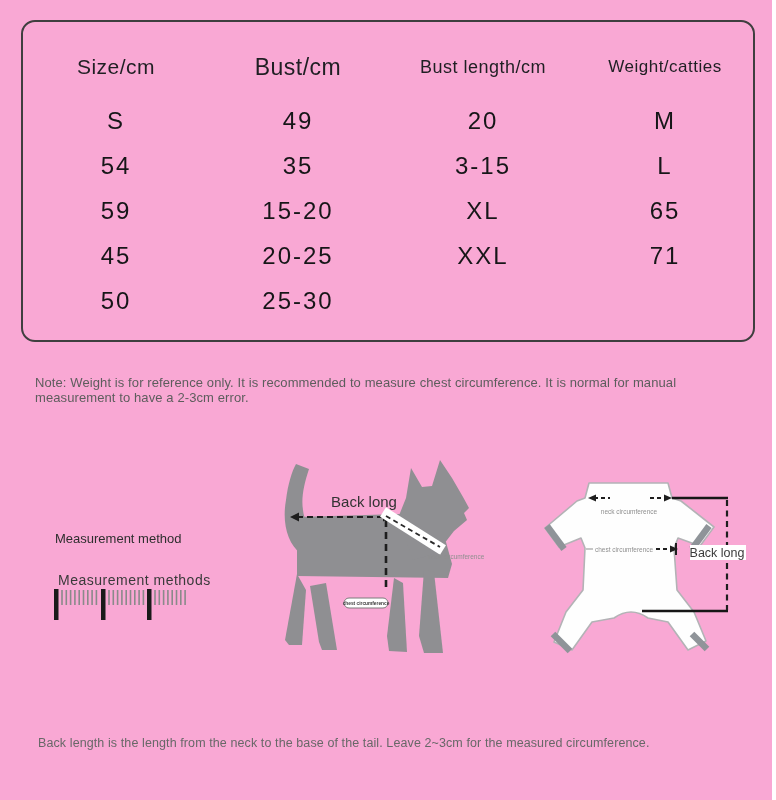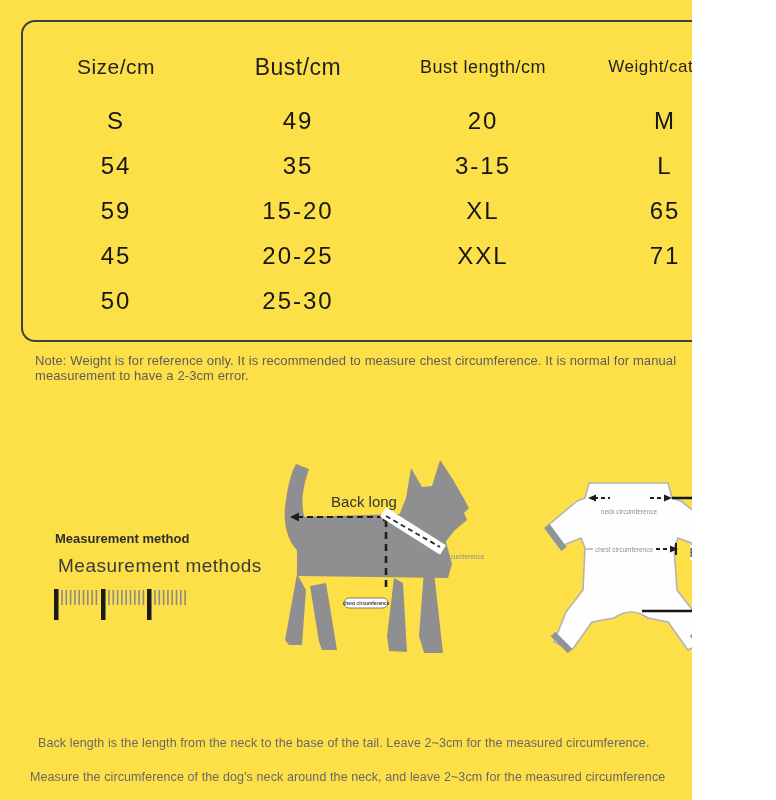--- a/index.html
+++ b/index.html
@@ -1,44 +1,44 @@
 <!DOCTYPE html>
 <html><head>
 <meta charset="utf-8">
 <style>
   html,body{margin:0;padding:0;background:#ffffff;}
   body{font-family:"Liberation Sans","DejaVu Sans",sans-serif;}
-  .sheet{position:relative;width:692px;height:800px;background:#fde047;overflow:hidden;}
+  .sheet{position:relative;width:772px;height:800px;background:#f9a8d4;overflow:hidden;}
 
   
   .size-table{
     position:absolute;left:21px;top:20px;width:734px;height:322px;
     border:2px solid #3f3f3f;border-radius:14px;box-sizing:border-box;
     display:grid;
     grid-template-columns:186px 178px 192px 172px;
     grid-template-rows:62px repeat(5,45px);
     padding-top:14px;
   }
   .cell{display:flex;align-items:center;justify-content:center;color:#1c1c1e;}
   .th{color:#1f1f23;letter-spacing:.5px;}
   .th0{font-size:21px;}
   .th1{font-size:23px;}
   .th2{font-size:18px;}
   .th3{font-size:17px;text-align:center;}
   .td{font-size:24px;letter-spacing:2px;color:#161618;}
 
   
   .note{
-    position:absolute;left:35px;top:353px;width:710px;
+    position:absolute;left:35px;top:375px;width:710px;
     font-size:13px;color:#5d5d5d;letter-spacing:.1px;
   }
 
   
-  .mm-small{position:absolute;left:55px;top:531px;font-size:13px;color:#2e2e2e;font-weight:bold;}
-  .mm-large{position:absolute;left:58px;top:555px;font-size:19px;color:#3a3a3a;letter-spacing:.5px;}
+  .mm-small{position:absolute;left:55px;top:531px;font-size:13px;color:#2e2e2e;}
+  .mm-large{position:absolute;left:58px;top:572px;font-size:14px;color:#3a3a3a;letter-spacing:.5px;}
 
   .diagram{position:absolute;}
   .ruler{left:54px;top:588px;}
   .dog{left:280px;top:440px;}
   .garment{left:540px;top:460px;}
 
   
   .footnote{position:absolute;font-size:12.5px;color:#686868;letter-spacing:.1px;white-space:nowrap;}
   .fn0{left:35px;top:688px;}
   .fn1{left:38px;top:736px;}
@@ -192,15 +192,14 @@
     </g>
     <text x="55" y="91.5" text-anchor="start" font-size="6.5" fill="#8f8f8f">chest circumference</text>
 
     <g>
       <rect x="150" y="85" width="56" height="15" fill="#ffffff"></rect>
       <text x="177" y="97" text-anchor="middle" font-size="12.5" fill="#3b3b3b">Back long</text>
     </g>
   </svg>
 
   <div class="footnote fn1">Back length is the length from the neck to the base of the tail. Leave 2~3cm for the measured circumference.</div>
-  <div class="footnote fn2">Measure the circumference of the dog's neck around the neck, and leave 2~3cm for the measured circumference</div>
 
 </div>
 
 </body></html>

